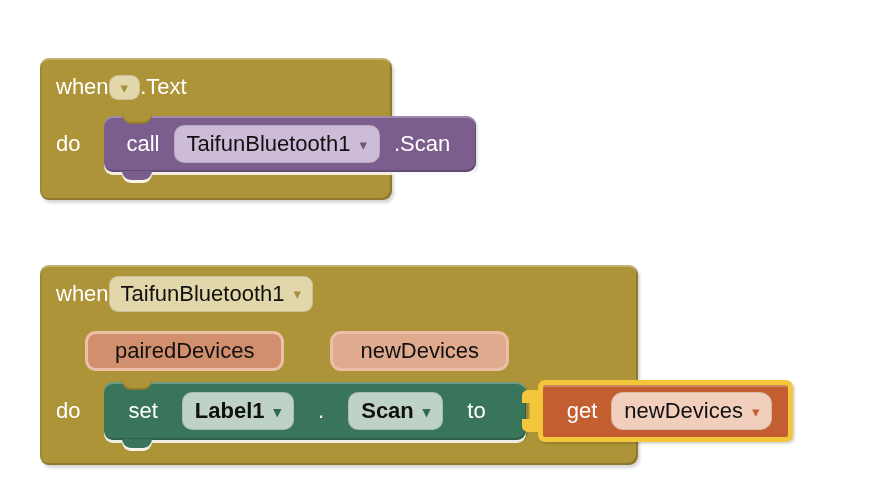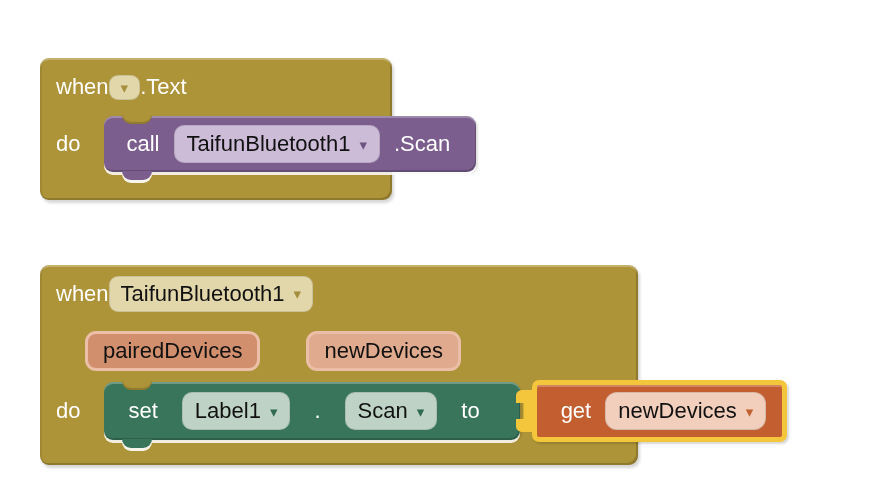--- a/index.html
+++ b/index.html
@@ -40,28 +40,28 @@
     padding:5px 12px; border-radius:10px;
     font-size:22px; color:#111; white-space:nowrap;
     border:1px solid rgba(0,0,0,0.10);
     cursor:pointer;
   }
   .dropdown .arrow { font-size:15px; line-height:1; }
   .dd-tan      { background:var(--tan-fill, #E2D7AA);    padding:4px 11px; border-radius:9px; }
   .dd-tan .arrow      { color:var(--tan-arrow, #A58E3E); }
   .dd-lavender { background:var(--lavender-fill, #CDBCD8); }
   .dd-lavender .arrow { color:var(--purple-arrow, #6E5580); }
-  .dd-sage     { background:var(--sage-fill, #BED3C5); }
+  .dd-sage     { background:var(--sage-fill, #BED3C5);font-weight:bold; }
   .dd-sage .arrow     { color:var(--green-arrow, #2F6950); }
   .dd-peach    { background:var(--peach-fill, #F1CFBC); border-radius:12px; }
   .dd-peach .arrow    { color:var(--orange-arrow, #C2602F); }
 
   
   .param-chip {
-    padding:4px 15px; border-radius:11px; border:3px solid;
+    padding:4px 27px; border-radius:11px; border:3px solid;
     font-size:22px; color:#111; white-space:nowrap; cursor:pointer;
   }
   .chip-dark  { background:var(--chip1-fill, #D18F6E); border-color:var(--chip1-border, #ECC0A8); }
   .chip-light { background:var(--chip2-fill, #E0AA8E); border-color:var(--chip2-border, #EBBFA7); }
 
   
   .stmt-block {
     position:relative; display:flex; align-items:center;
     height:56px; padding:0 26px 0 22px; gap:14px;
     border-radius:9px; z-index:2;

